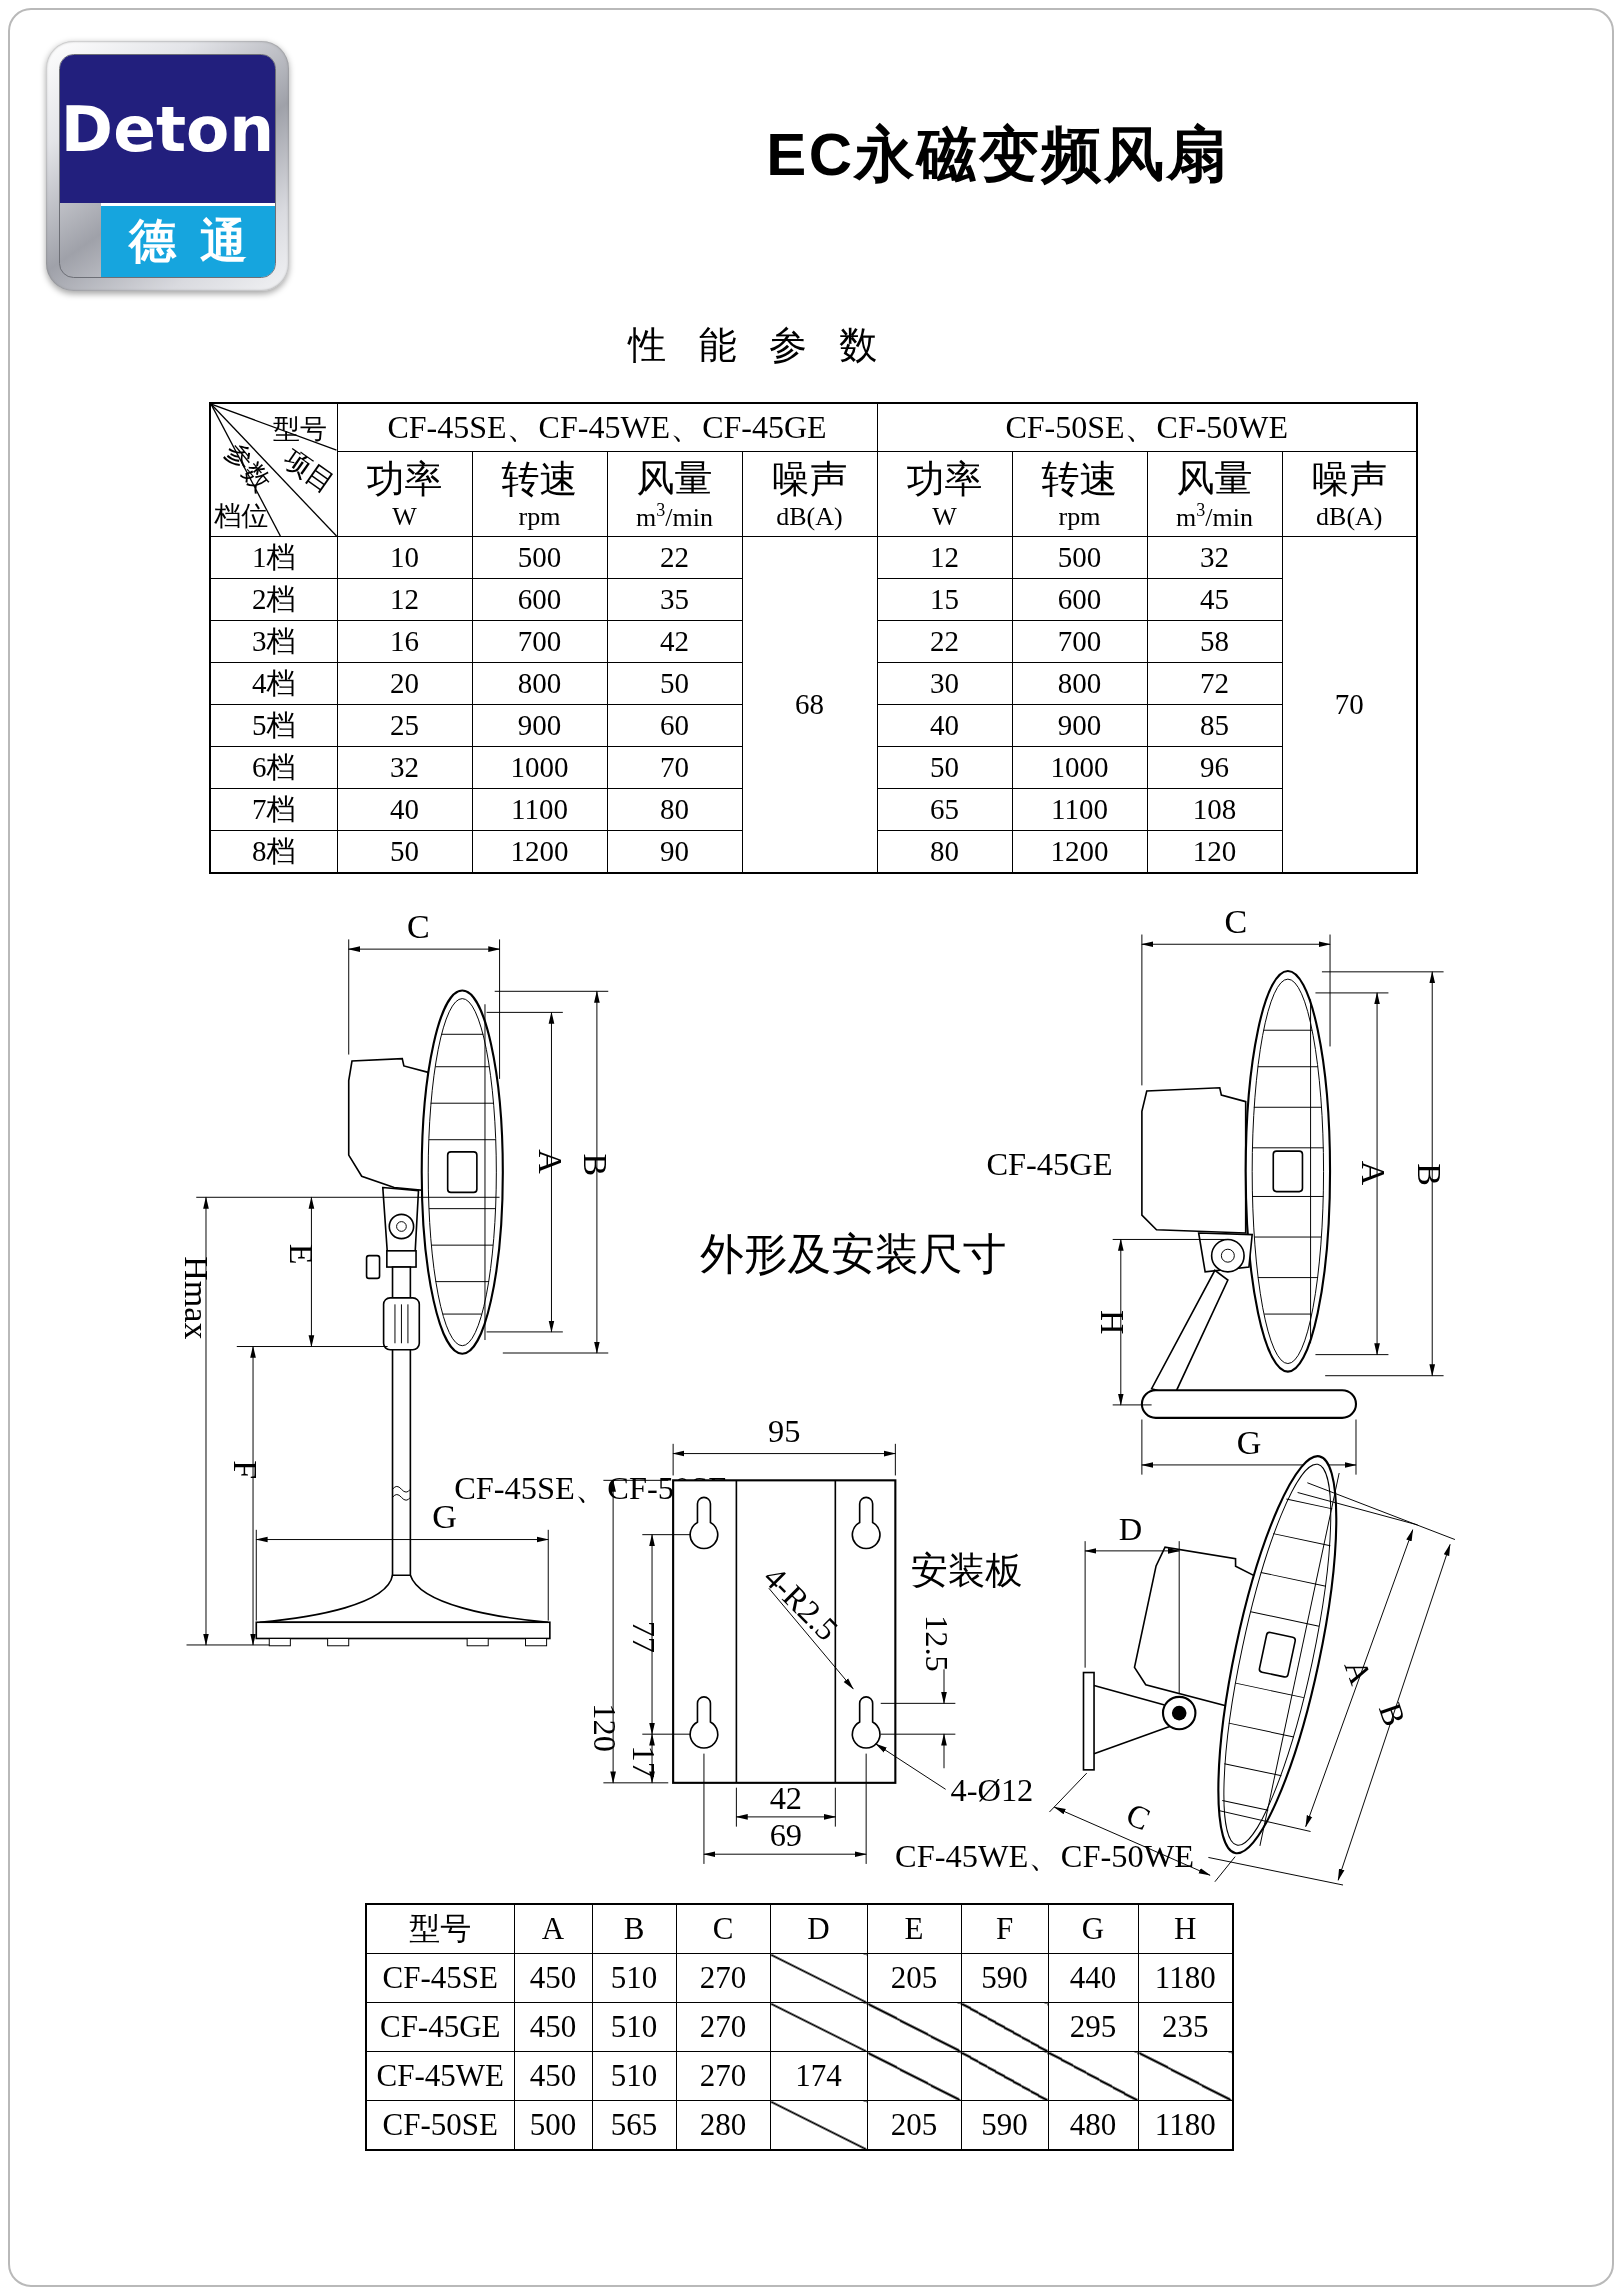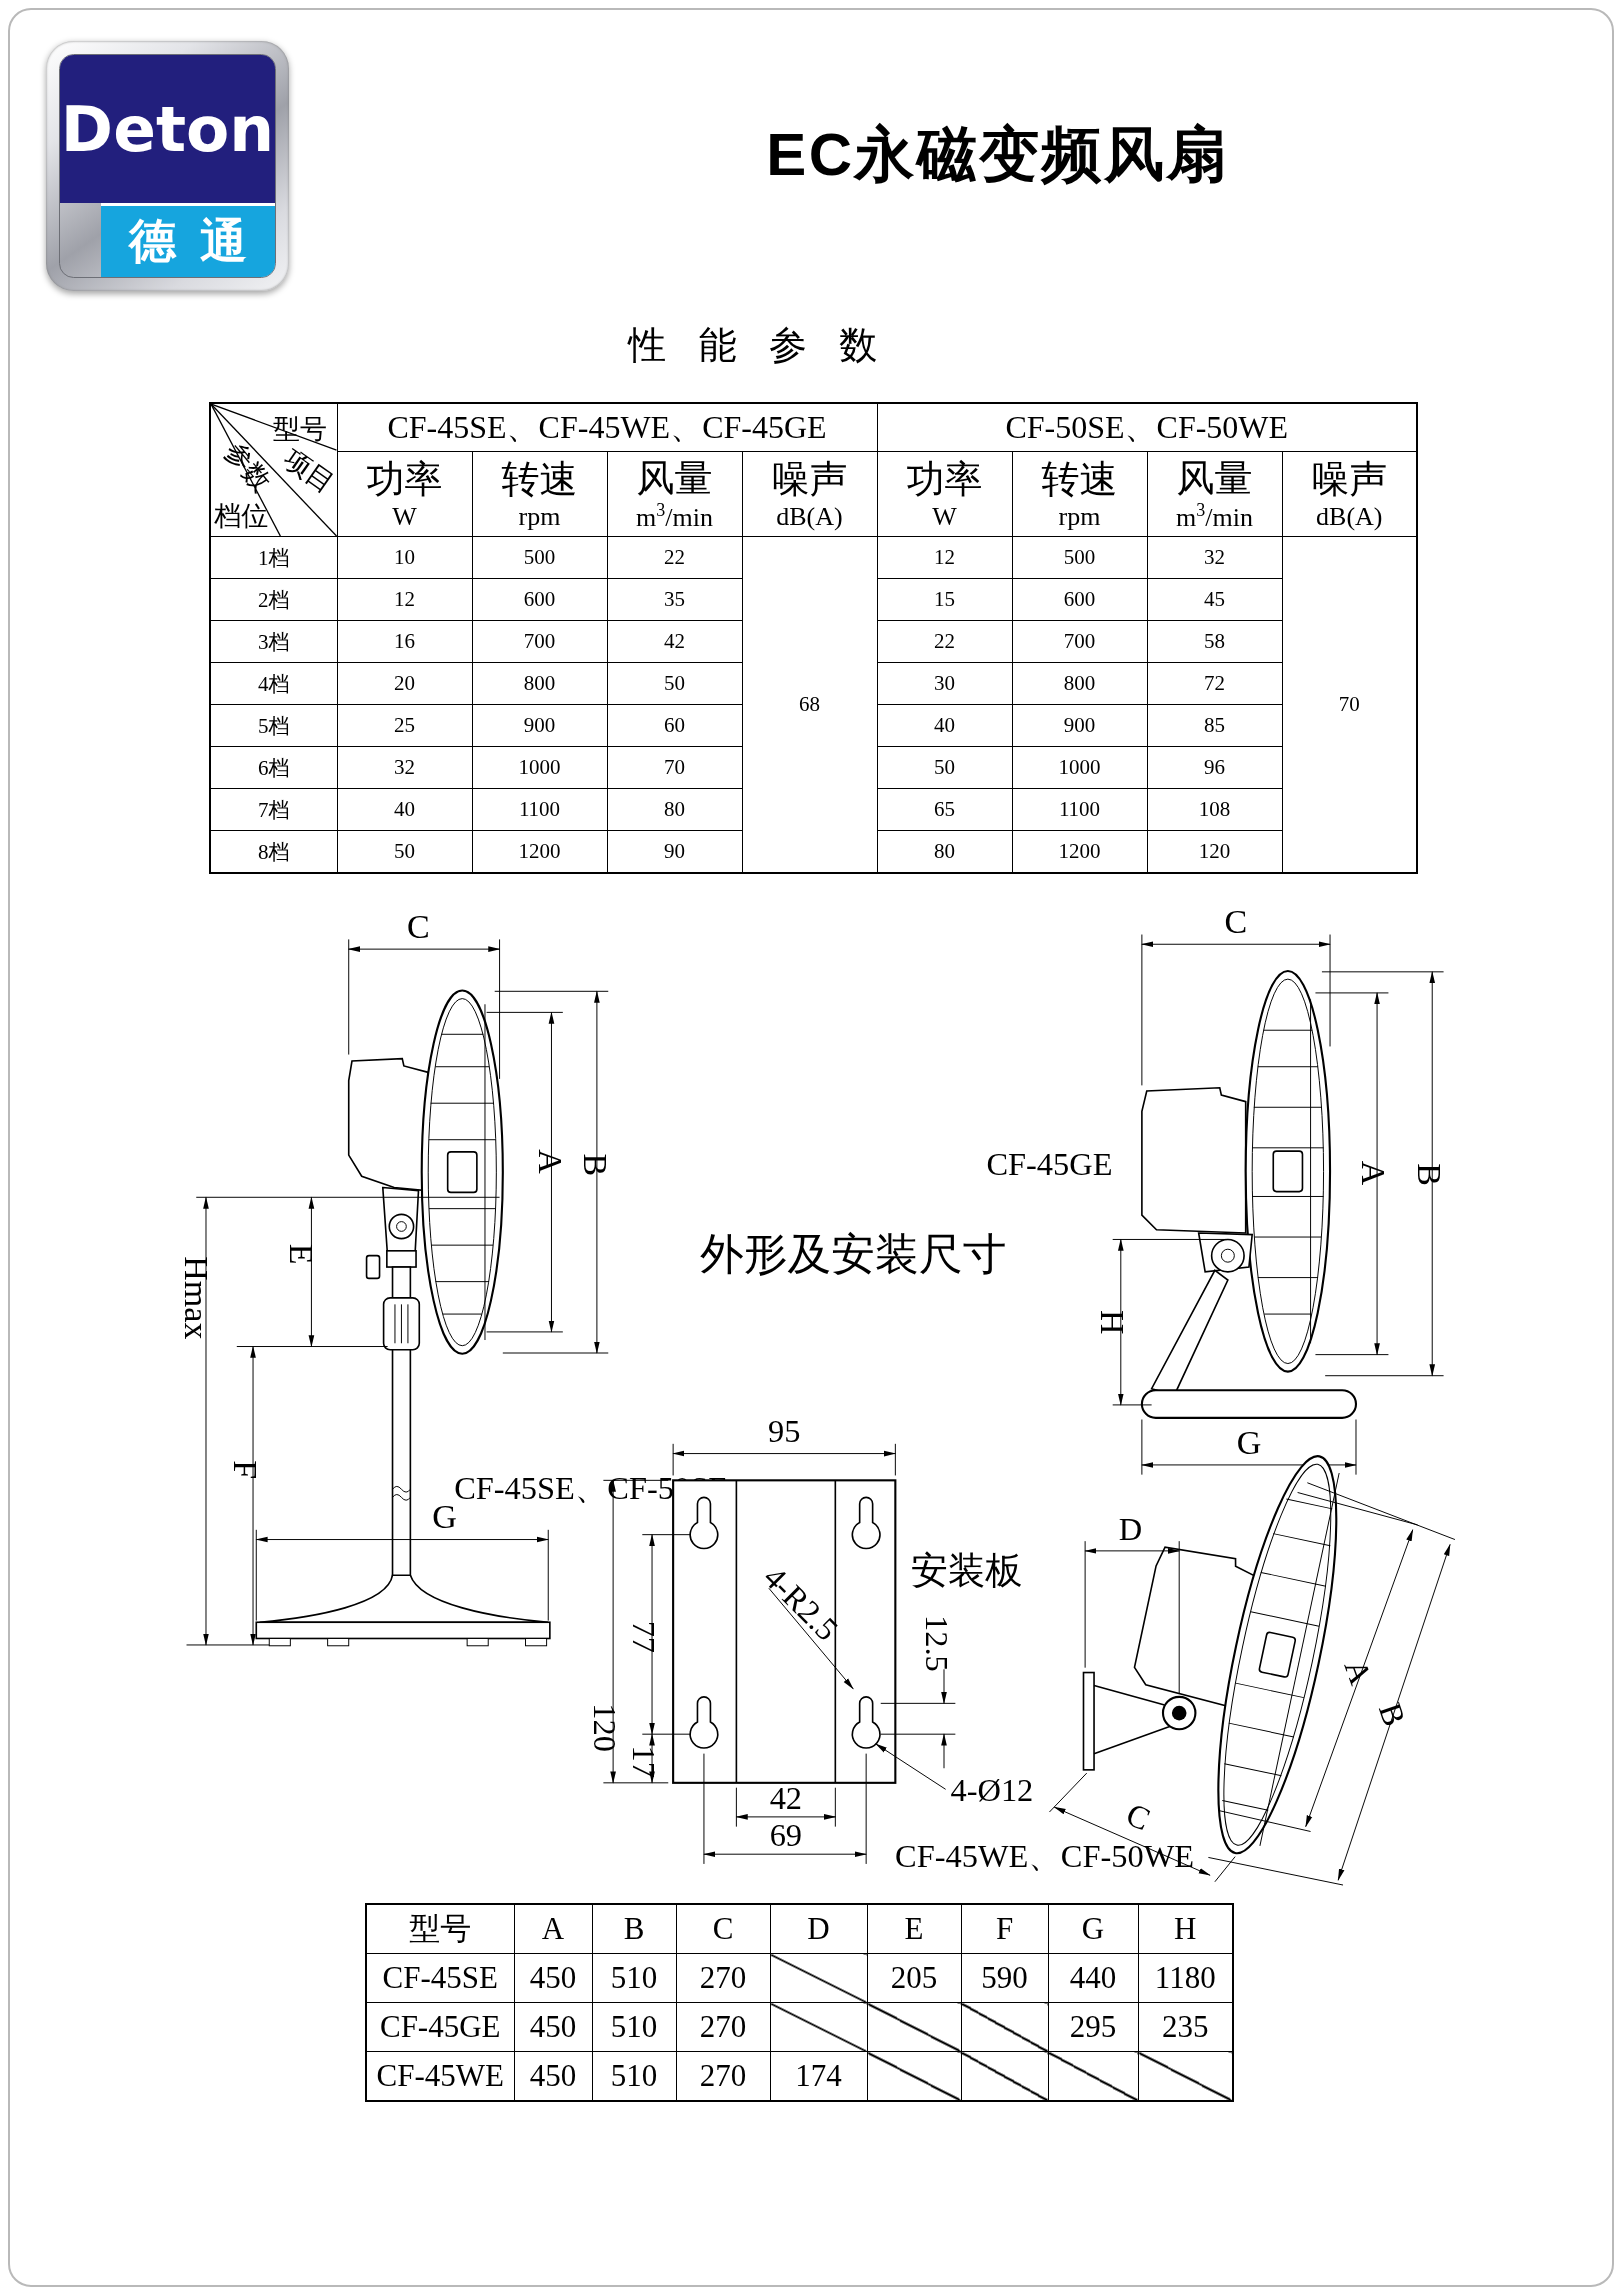--- a/index.html
+++ b/index.html
@@ -28,21 +28,21 @@
       font-size:60px;letter-spacing:2.4px;white-space:nowrap;}
   .perf-heading{position:absolute;left:568px;top:320px;width:381px;text-align:center;
       font-size:38px;letter-spacing:11.4px;white-space:nowrap;}
 
   
   table{border-collapse:collapse;table-layout:fixed;}
   .perf{position:absolute;left:209px;top:402px;width:1209px;border:2.4px solid #000;}
   .perf td{border:1.6px solid #000;text-align:center;vertical-align:middle;padding:0;}
   .perf .r1 td{height:47px;font-size:32px;}
   .perf .r2 td{height:84px;}
-  .perf .body td{height:41px;font-size:21px;margin-top:40px;}
+  .perf .body td{height:41px;font-size:29px;margin-top:40px;}
   .perf .cn{font-size:38px;line-height:1.2;}
   .perf .unit{font-size:26px;line-height:1.1;}
   .perf .unit sup{font-size:18px;}
   .perf .noise{font-size:31px;}
   .corner{position:relative;padding:0;}
   .corner svg{position:absolute;inset:0;width:100%;height:100%;}
   .corner .lab{position:absolute;font-size:27px;white-space:nowrap;}
   .lab-model{left:62px;top:7.3px;}
   .lab-item{left:71px;top:49px;transform:rotate(35deg);}
   .lab-param{left:9.7px;top:45px;transform:rotate(50deg);}
@@ -501,16 +501,27 @@
       <td>CF-45WE</td>
       <td>450</td>
       <td>510</td>
       <td>270</td>
       <td>174</td>
       <td class="diag"></td>
       <td class="diag"></td>
       <td class="diag"></td>
       <td class="diag"></td>
     </tr>
+    <tr>
+      <td>CF-50SE</td>
+      <td>500</td>
+      <td>565</td>
+      <td>280</td>
+      <td class="diag"></td>
+      <td>205</td>
+      <td>590</td>
+      <td>480</td>
+      <td>1180</td>
+    </tr>
   </tbody>
     </table>
 </div>
 
 
 </body></html>

